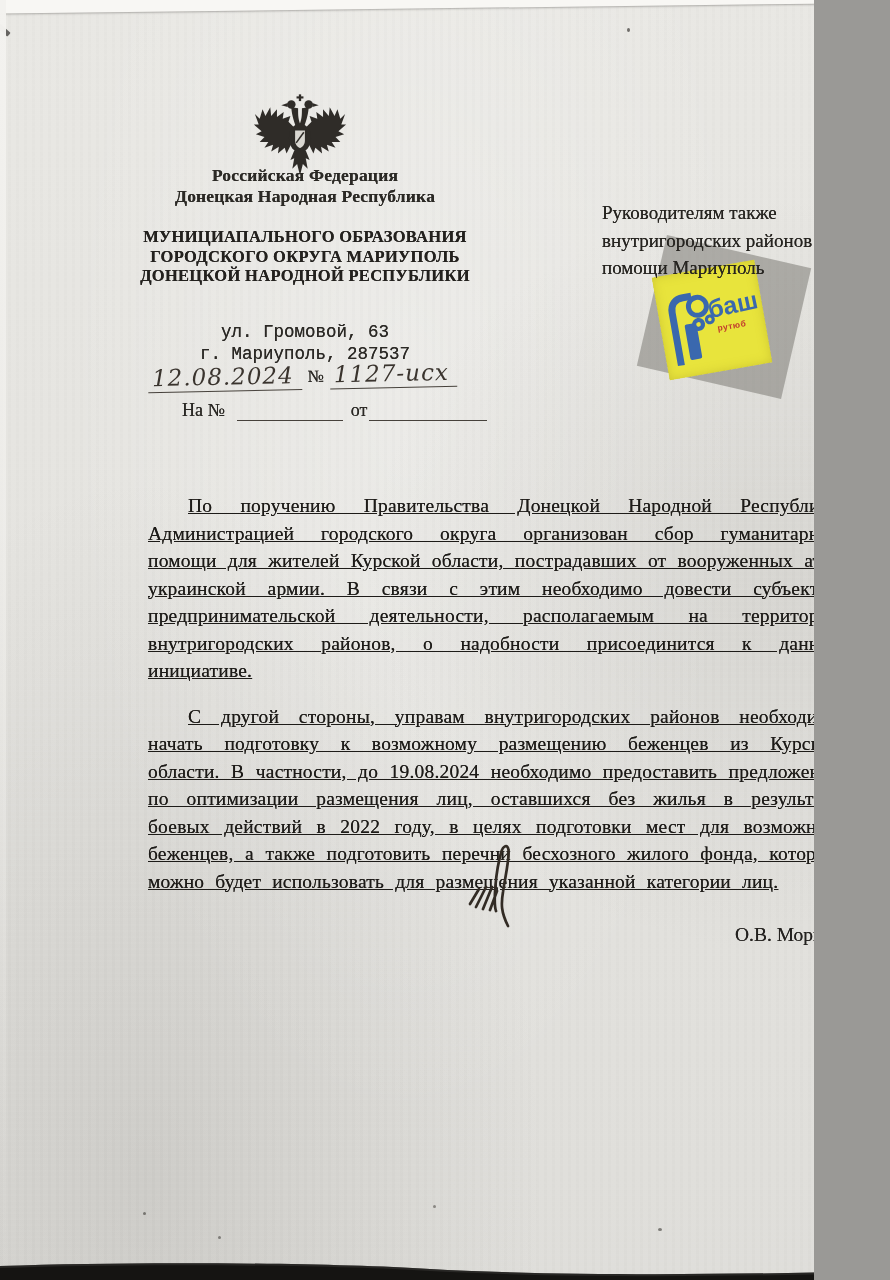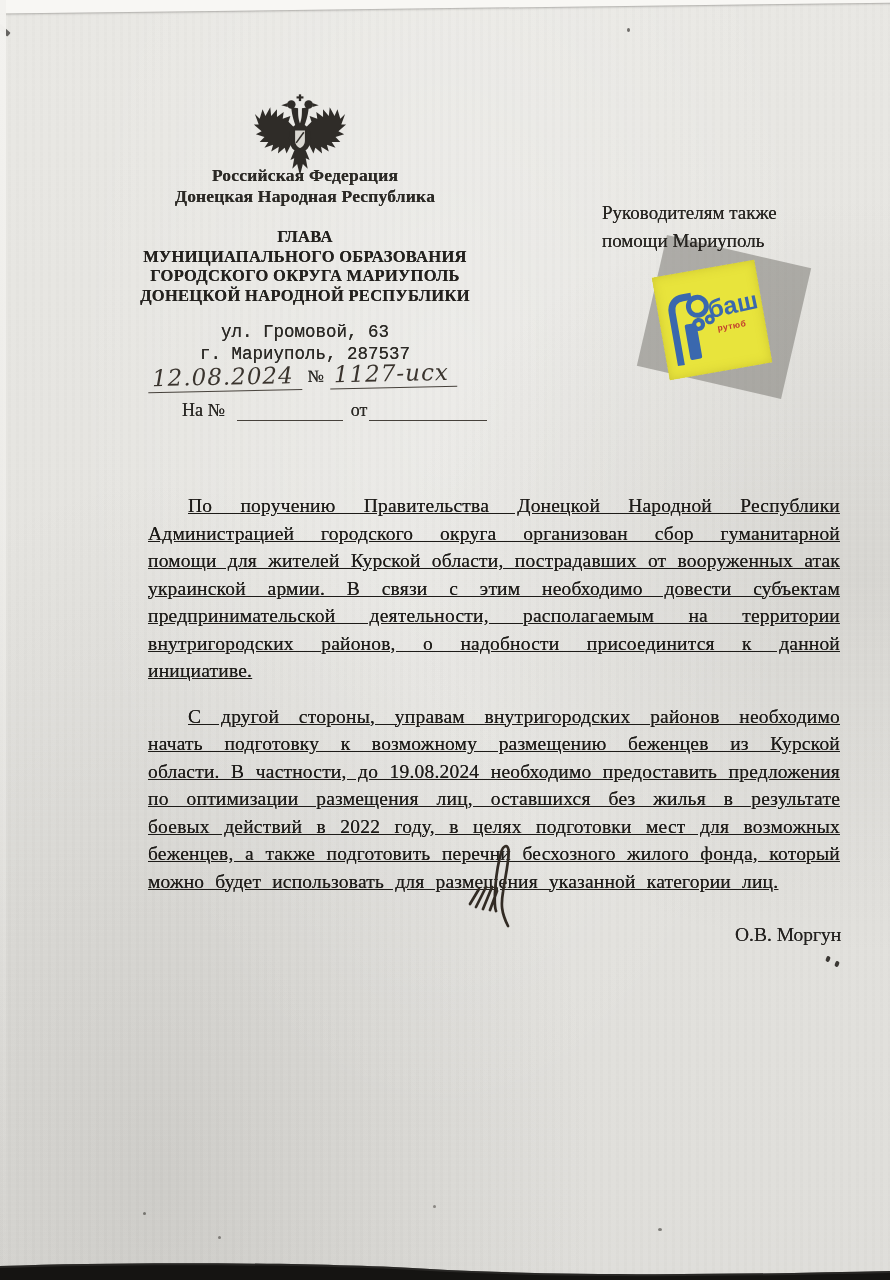--- a/index.html
+++ b/index.html
@@ -1,17 +1,17 @@
 <!DOCTYPE html>
 <html lang="ru"><head>
 <meta charset="utf-8">
 <style>
   html,body{margin:0;padding:0;background:#9a9996;}
   .page{
-    position:relative;width:890px;height:1280px;overflow:hidden;
+    position:relative;width:814px;height:1280px;overflow:hidden;
     font-family:"Liberation Serif", serif;color:#1f1d1a;
     background:
       radial-gradient(ellipse at 18% 92%, rgba(110,108,104,0.16), transparent 42%),
       radial-gradient(ellipse at 97% 45%, rgba(130,128,122,0.14), transparent 38%),
       radial-gradient(ellipse at 50% 30%, rgba(255,255,255,0.25), transparent 60%),
       linear-gradient(178deg,#e9e8e4 0%,#e4e3df 55%,#dfdeda 100%);
   }
   .texture{
     position:absolute;inset:0;pointer-events:none;opacity:.55;
     background:
@@ -144,21 +144,20 @@
       <path d="M46 52 L54 41" stroke="#2f2c28" stroke-width="1.6" fill="none"></path>
     </svg>
   </div>
 
   <div class="hdr-country t">
     <div>Российская Федерация</div>
     <div>Донецкая Народная Республика</div>
   </div>
 
   <div class="hdr-org t">
-    <div>ГЛАВА</div>
     <div>МУНИЦИАПАЛЬНОГО ОБРАЗОВАНИЯ</div>
     <div>ГОРОДСКОГО ОКРУГА МАРИУПОЛЬ</div>
     <div>ДОНЕЦКОЙ НАРОДНОЙ РЕСПУБЛИКИ</div>
   </div>
 
   <div class="hdr-addr t">
     <div>ул. Громовой, 63</div>
     <div>г. Мариуполь, 287537</div>
   </div>
 
@@ -170,20 +169,21 @@
 
   <div class="ref2 t">
     <span>На №</span>
     <span class="blank" style="width:106px;margin:0 8px 0 12px;"></span>
     <span>от</span>
     <span class="blank" style="width:118px;margin-left:2px;"></span>
   </div>
 
   <div class="recipient t">
     <div>Руководителям также</div>
+    <div>внутригородских районов</div>
     <div>помощи Мариуполь</div>
   </div>
 
   <div class="sticker-shadow"></div>
   <div class="sticker">
     <div class="sticker-logo">
       <svg viewBox="0 0 56 84" width="56" height="84">
         <path d="M12 76 V26 C12 17 18 13 25 13 H30" fill="none" stroke="#3a68ae" stroke-width="7" stroke-linecap="square"></path>
         <rect x="22" y="40" width="12" height="36" rx="2" fill="#3a68ae"></rect>
         <circle cx="38" cy="24" r="9" fill="none" stroke="#3a68ae" stroke-width="5"></circle>

